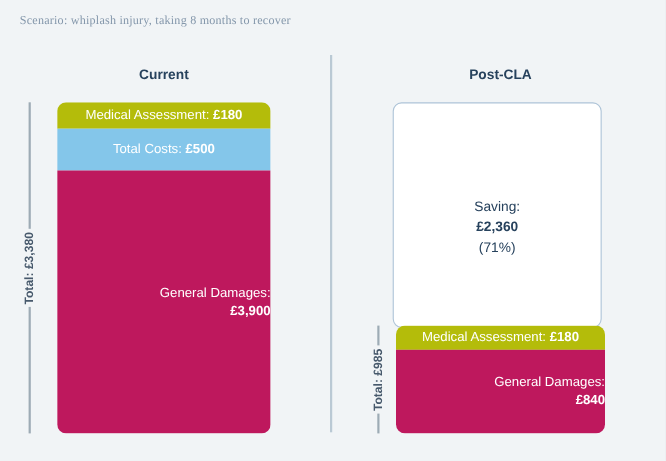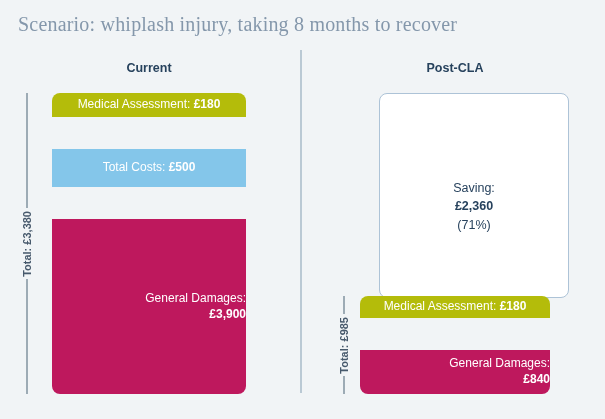--- a/index.html
+++ b/index.html
@@ -4,52 +4,52 @@
 <style>
   html,body { margin:0; padding:0; background:#e8ebee; }
   .canvas {
     position:relative; width:605px; height:419px;
     background:#f1f4f6; overflow:hidden;
     font-family:"Liberation Sans", sans-serif;
   }
   .title {
     position:absolute; left:18px; top:13px;
     font-family:"Liberation Serif", serif;
-    font-size:20px; letter-spacing:0.2px;
+    font-size:11px; letter-spacing:0.2px;
     color:#8497ab;
   }
   .divider {
     position:absolute; left:300px; top:50px;
     width:2px; height:343px; background:#bac9d4;
   }
   .col-header {
     position:absolute; top:61px; font-size:12.5px; font-weight:bold;
     color:#27425d; text-align:center;
   }
   .col-header.cur { left:52px; width:194px; }
   .col-header.post { left:360px; width:190px; }
 
   .bar {
     position:absolute; display:flex; flex-direction:column;
-    border-radius:8px; overflow:hidden; color:#ffffff; text-align:center;gap:32px;
+    border-radius:8px; overflow:hidden; color:#ffffff; text-align:center;
   }
   .bar.cur  { left:52px;  top:93px;  width:194px; height:301px; }
   .bar.post { left:360px; top:296px; width:190px; height:98px; }
 
   .seg { display:flex; flex-direction:column; justify-content:center; align-items:center; flex:none; }
   .seg.olive  { background:#b4bc0a; height:24px; }
   .seg.blue   { background:#84c6ea; height:38px; }
   .seg.purple { background:#be185d; flex:1;align-items:flex-end; }
   .bar.post .seg.olive { height:22px; }
   .seg-line { font-size:12px; line-height:1.3; }
   .seg-note { font-size:10px; line-height:1.25; }
   .seg-line strong, .vtext strong, .saving-box strong { font-weight:bold; }
 
   .saving-box {
-    position:absolute; left:379px; top:93px; width:190px; height:205px;
+    position:absolute; left:357px; top:93px; width:190px; height:205px;
     box-sizing:border-box; background:#ffffff;
     border:1.5px solid #adc3d7; border-radius:8px;
     display:flex; flex-direction:column; justify-content:center; align-items:center;
     color:#27425d; font-size:12.5px; line-height:1.45; text-align:center;
     padding-top:22px;
   }
 
   .bracket {
     position:absolute; display:flex; flex-direction:column; align-items:center;
   }

